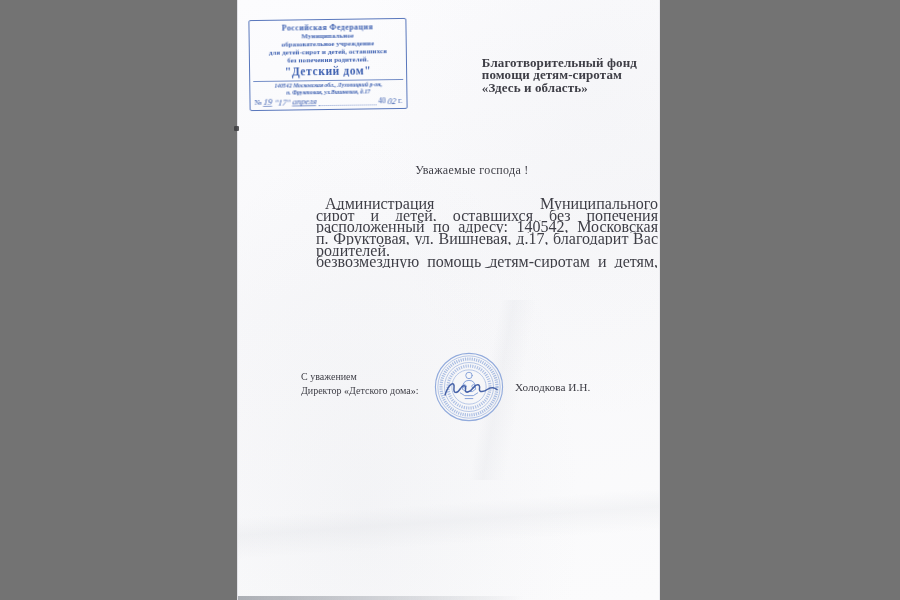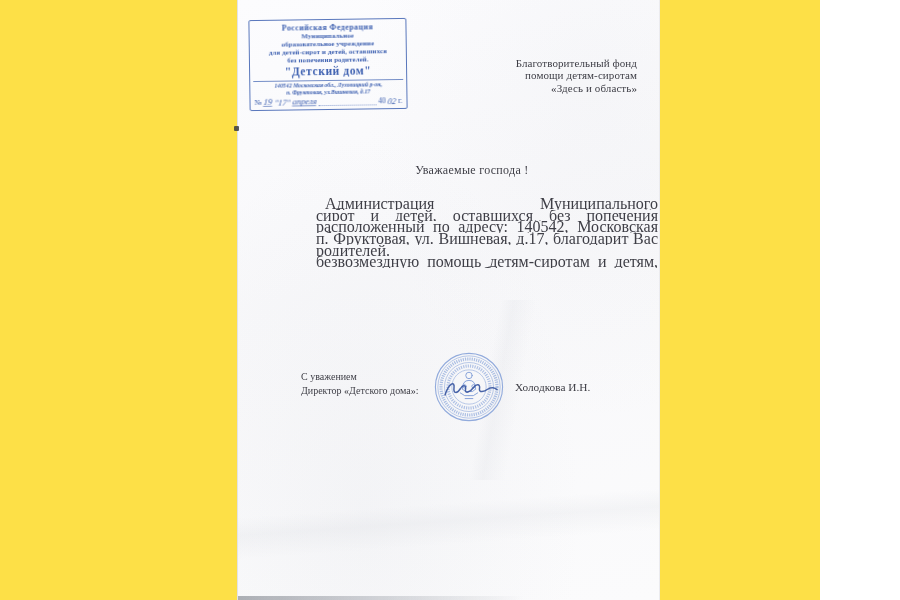--- a/index.html
+++ b/index.html
@@ -1,21 +1,21 @@
 <!DOCTYPE html>
 <html><head>
 <meta charset="utf-8">
 <style>
   html, body { margin:0; padding:0; }
   body {
     width:900px; height:600px;
     background:#ffffff;
     font-family:"Liberation Serif","DejaVu Serif",serif;
   }
-  .scan { position:relative; width:820px; height:600px; background:#fde047; overflow:hidden; }
+  .scan { position:relative; width:900px; height:600px; background:#737373; overflow:hidden; }
 
   
   .page {
     position:absolute; left:237px; top:0; width:423px; height:600px;
     box-sizing:border-box;
     background:
       radial-gradient(ellipse at 30% 85%, rgba(185,190,200,.10), transparent 52%),
       radial-gradient(ellipse at 85% 15%, rgba(200,203,212,.09), transparent 46%),
       linear-gradient(168deg,#fcfcfe 0%, #f8f8fa 45%, #fbfbfc 100%);
     border-left:1px solid #e2e2e7;
@@ -54,22 +54,22 @@
     display:flex; align-items:flex-end; gap:2px;
     font-size:7.6px; margin-top:2px; padding:0 2px 1px;
   }
   .hand { font-style:italic; font-size:8.6px; transform:skewX(-7deg); line-height:8px; }
   .u  { border-bottom:1px solid rgba(60,95,176,.6); }
   .leader { flex:1; border-bottom:1px dotted rgba(60,95,176,.6); height:7px; }
 
   
   .recipient {
     position:absolute; right:22px; top:57px;
-    text-align:right; font-size:11px; line-height:12.4px;
-    color:#3e3e46; letter-spacing:.1px;
+    font-size:13px; line-height:12.4px;
+    color:#3e3e46; letter-spacing:.1px;font-weight:bold;
   }
   .salutation {
     position:absolute; left:63px; top:163px; width:342px;
     text-align:center; font-size:12px; color:#3e3e46; letter-spacing:.3px;
   }
   .body-block {
     position:absolute; left:78px; top:198px; width:342px;
     font-size:16px; line-height:11.7px; color:#3e3e46;
   }
   .jline { text-align:justify; text-align-last:justify; height:11.7px; overflow:hidden; }

